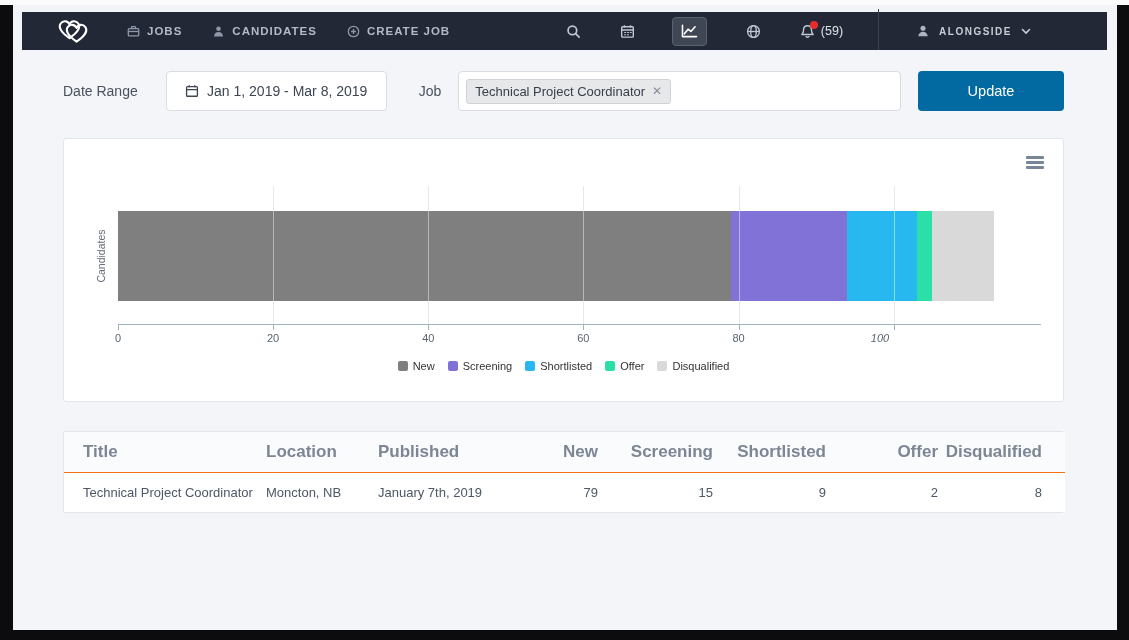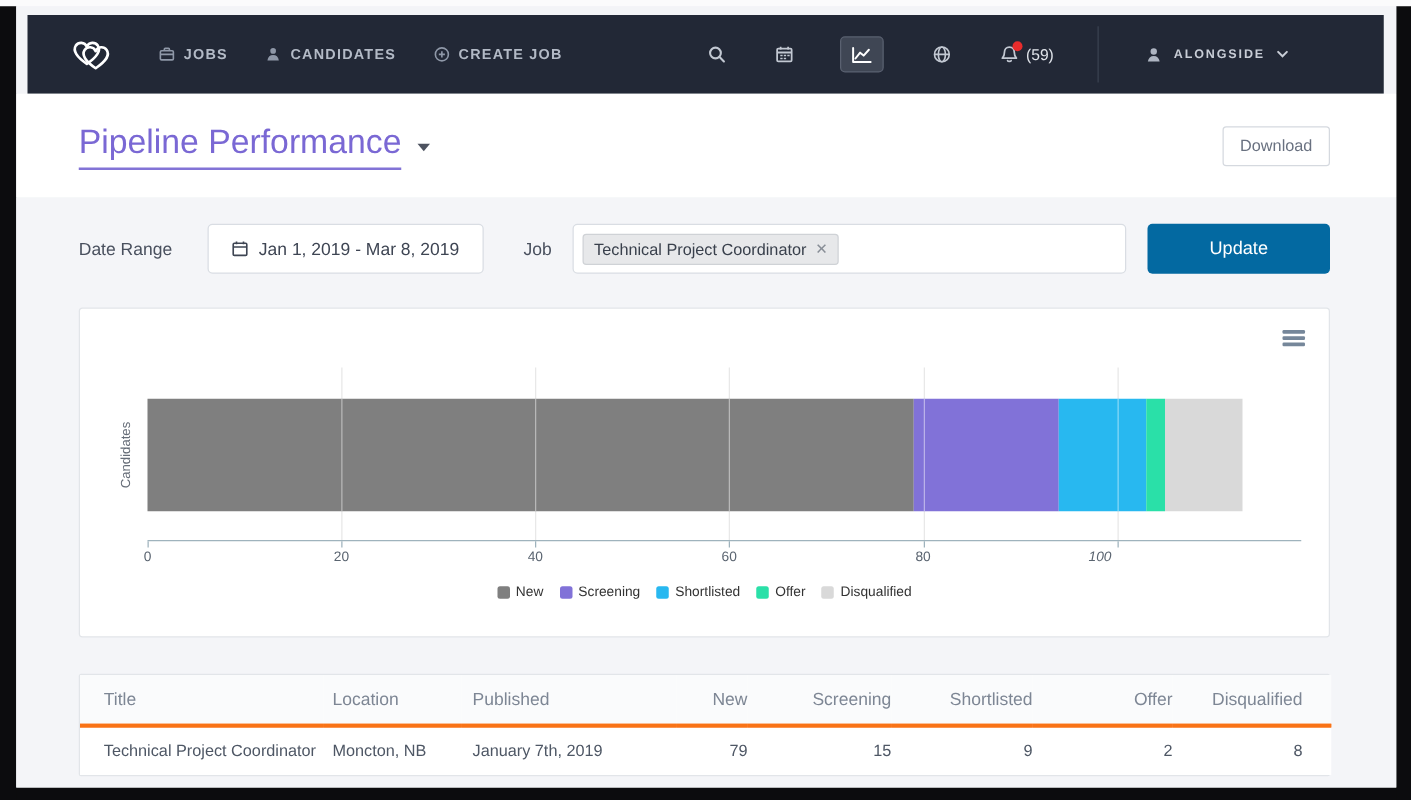--- a/index.html
+++ b/index.html
@@ -3,21 +3,21 @@
 <meta charset="utf-8">
 <style>
   * { margin:0; padding:0; box-sizing:border-box; }
   html,body { width:1129px; height:640px; font-family:"Liberation Sans", sans-serif; background:#ffffff; }
   .stage { position:relative; width:1129px; height:640px; background:#fbfbfc; overflow:hidden; }
   .frame { position:absolute; left:0; right:0; top:5px; bottom:0;
            border-left:13px solid #0c0c0e; border-right:12px solid #0c0c0e; border-bottom:10px solid #0c0c0e;
            background:#f3f4f7; display:flex; flex-direction:column; }
   
   .nav-zone { padding:7px 10px 0 9px; background:#f3f4f7; }
-  .navbar { height:63px; background:#222836; display:flex; }
+  .navbar { height:38px; background:#222836; display:flex; }
   .logo { margin-left:33px; display:flex; align-items:center; color:#ffffff; }
   .nav-menu { display:flex; align-items:center; margin-left:36px; gap:30px; }
   .nav-item { display:flex; align-items:center; gap:7px; cursor:pointer; }
   .nav-item .nv-icon { color:#8f98a8; display:flex; }
   .nav-item .nv-label { font-size:11.5px; letter-spacing:1px; font-weight:700; color:#b3bac6; }
   .nav-right { margin-left:auto; display:flex; align-items:center;gap:15px; }
   .nav-icon-btn { color:#c2c8d2; display:flex; align-items:center; margin-left:24px; cursor:pointer; }
   .nav-tile { margin-left:22px; width:35px; height:29px; background:#3f4654; border:1px solid #5a6170; border-radius:4px;
               display:flex; align-items:center; justify-content:center; color:#ffffff; cursor:pointer; }
   .bell-wrap { position:relative; display:flex; }
@@ -64,21 +64,21 @@
   .axis-line { position:absolute; left:54px; top:185px; width:923px; height:1px; background:#9fb3bd; }
   .tick { position:absolute; top:186px; width:1px; height:5px; background:#9fb3bd; }
   .tick-label { position:absolute; top:193px; width:40px; text-align:center; font-size:11px; color:#5a6470; }
   .chart-legend { position:absolute; top:221px; left:0; right:0; display:flex; justify-content:center; gap:13px; align-items:center; }
   .legend-item { display:flex; align-items:center; gap:5px; font-size:11px; color:#333333; cursor:pointer; }
   .legend-swatch { width:10px; height:10px; border-radius:2px; }
   
   .table-card { margin-top:29px; background:#ffffff; border:1px solid #e2e5e9; border-radius:2px; }
   table { width:100%; border-collapse:collapse; table-layout:fixed; }
   thead tr { background:#fafbfc; }
-  th { height:40px; font-size:14px; font-weight:400; color:#7d8694; text-align:left; border-bottom:3px solid #f97316; }
+  th { height:40px; font-size:17px; font-weight:700; color:#7d8694; text-align:left; border-bottom:1px solid #f97316; }
   td { height:40px; font-size:13px; color:#4e5765; background:#ffffff; }
   th.c-title, td.c-title { width:195px; padding-left:19px; }
   th.c-loc,   td.c-loc   { width:110px; padding-left:7px; }
   th.c-pub,   td.c-pub   { width:172px; padding-left:9px; }
   th.num, td.num { text-align:right; }
   th.c-new, td.c-new { width:57px; }
   th.c-scr, td.c-scr { width:115px; }
   th.c-sho, td.c-sho { width:113px; }
   th.c-off, td.c-off { width:112px; }
   th.c-dis, td.c-dis { width:127px; padding-right:23px; }
@@ -177,27 +177,20 @@
             </span>
             <span class="account-label">ALONGSIDE</span>
             <svg width="10" height="7" viewBox="0 0 10 7" fill="none" stroke="#c8cdd6" stroke-width="1.6" stroke-linecap="round">
               <path d="M1.5 1.5 L5 5 L8.5 1.5"></path>
             </svg>
           </span>
         </div>
       </div>
     </div>
 
-    <div class="header-band">
-      <div class="title-wrap">
-        <span class="page-title">Pipeline Performance</span>
-        <span class="title-caret"></span>
-      </div>
-      <button class="download-btn">Download</button>
-    </div>
 
     <div class="content">
 
       <div class="filter-row">
         <span class="filter-label">Date Range</span>
         <div class="date-input">
           <span class="cal-glyph">
             <svg width="14" height="14" viewBox="0 0 16 16" fill="none" stroke="currentColor" stroke-width="1.5">
               <rect x="1.8" y="3" width="12.4" height="11" rx="1"></rect>
               <path d="M1.8 6.4 H14.2 M4.8 1.4 V3.8 M11.2 1.4 V3.8"></path>

